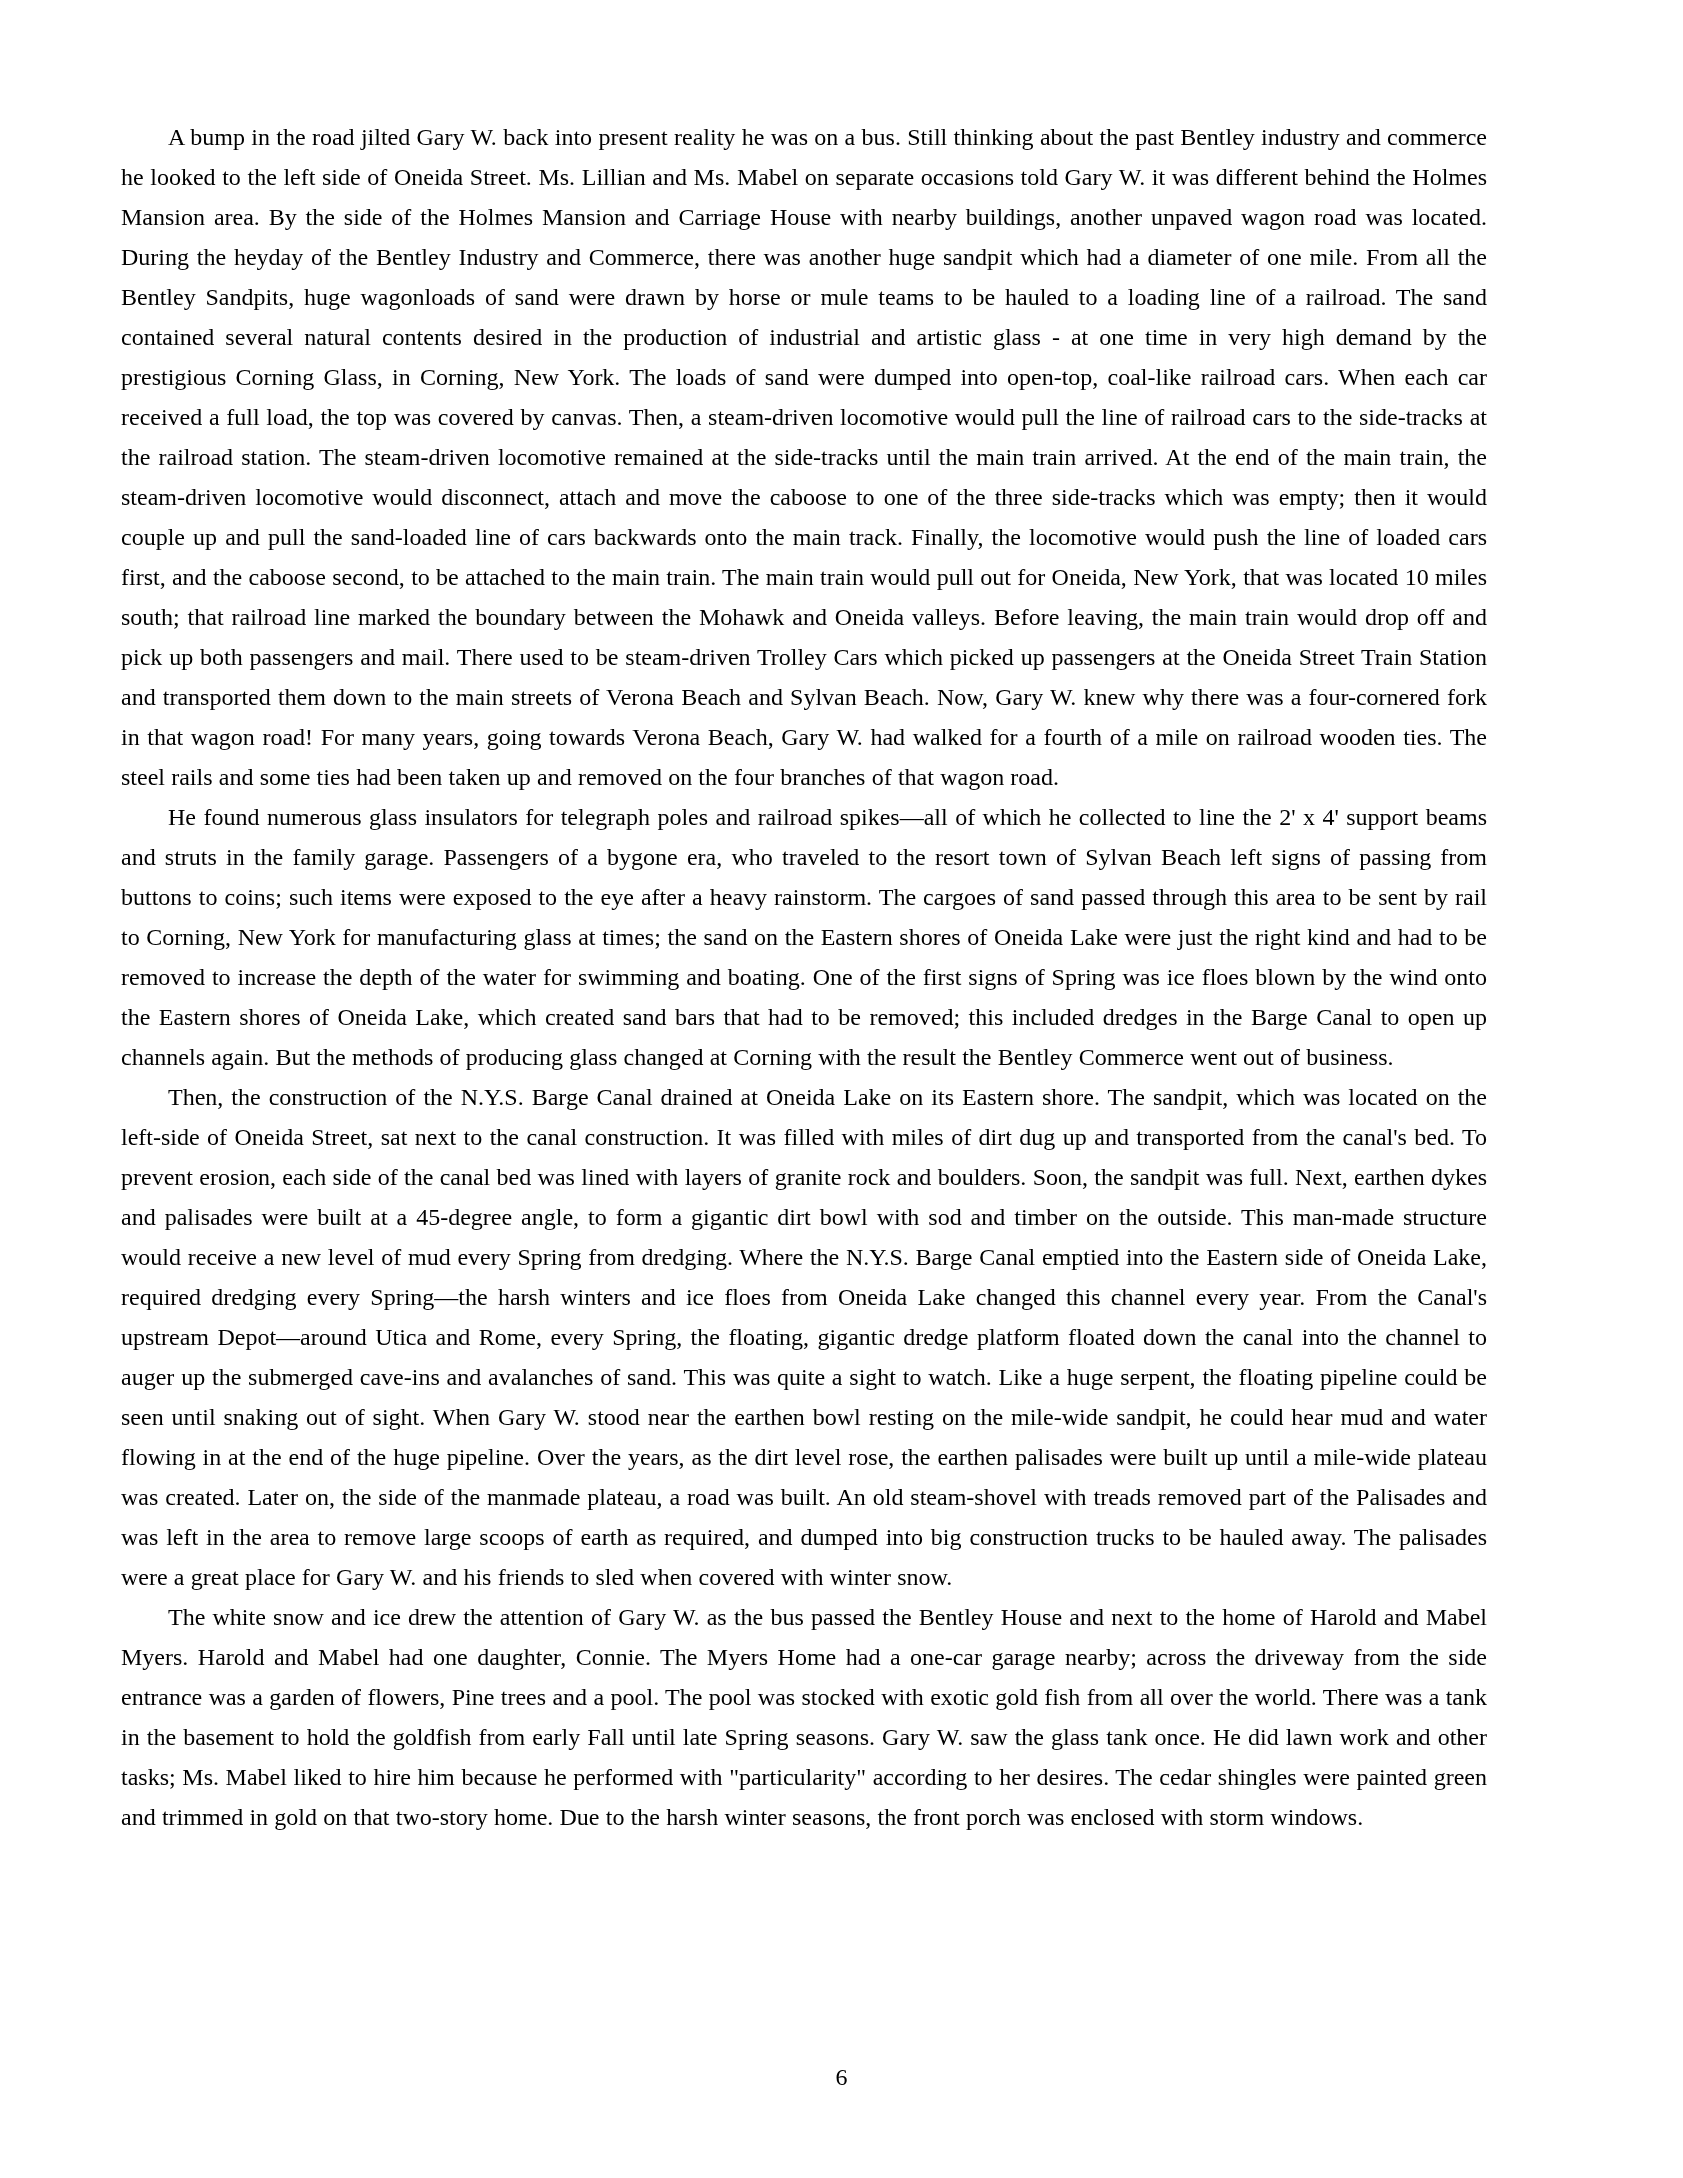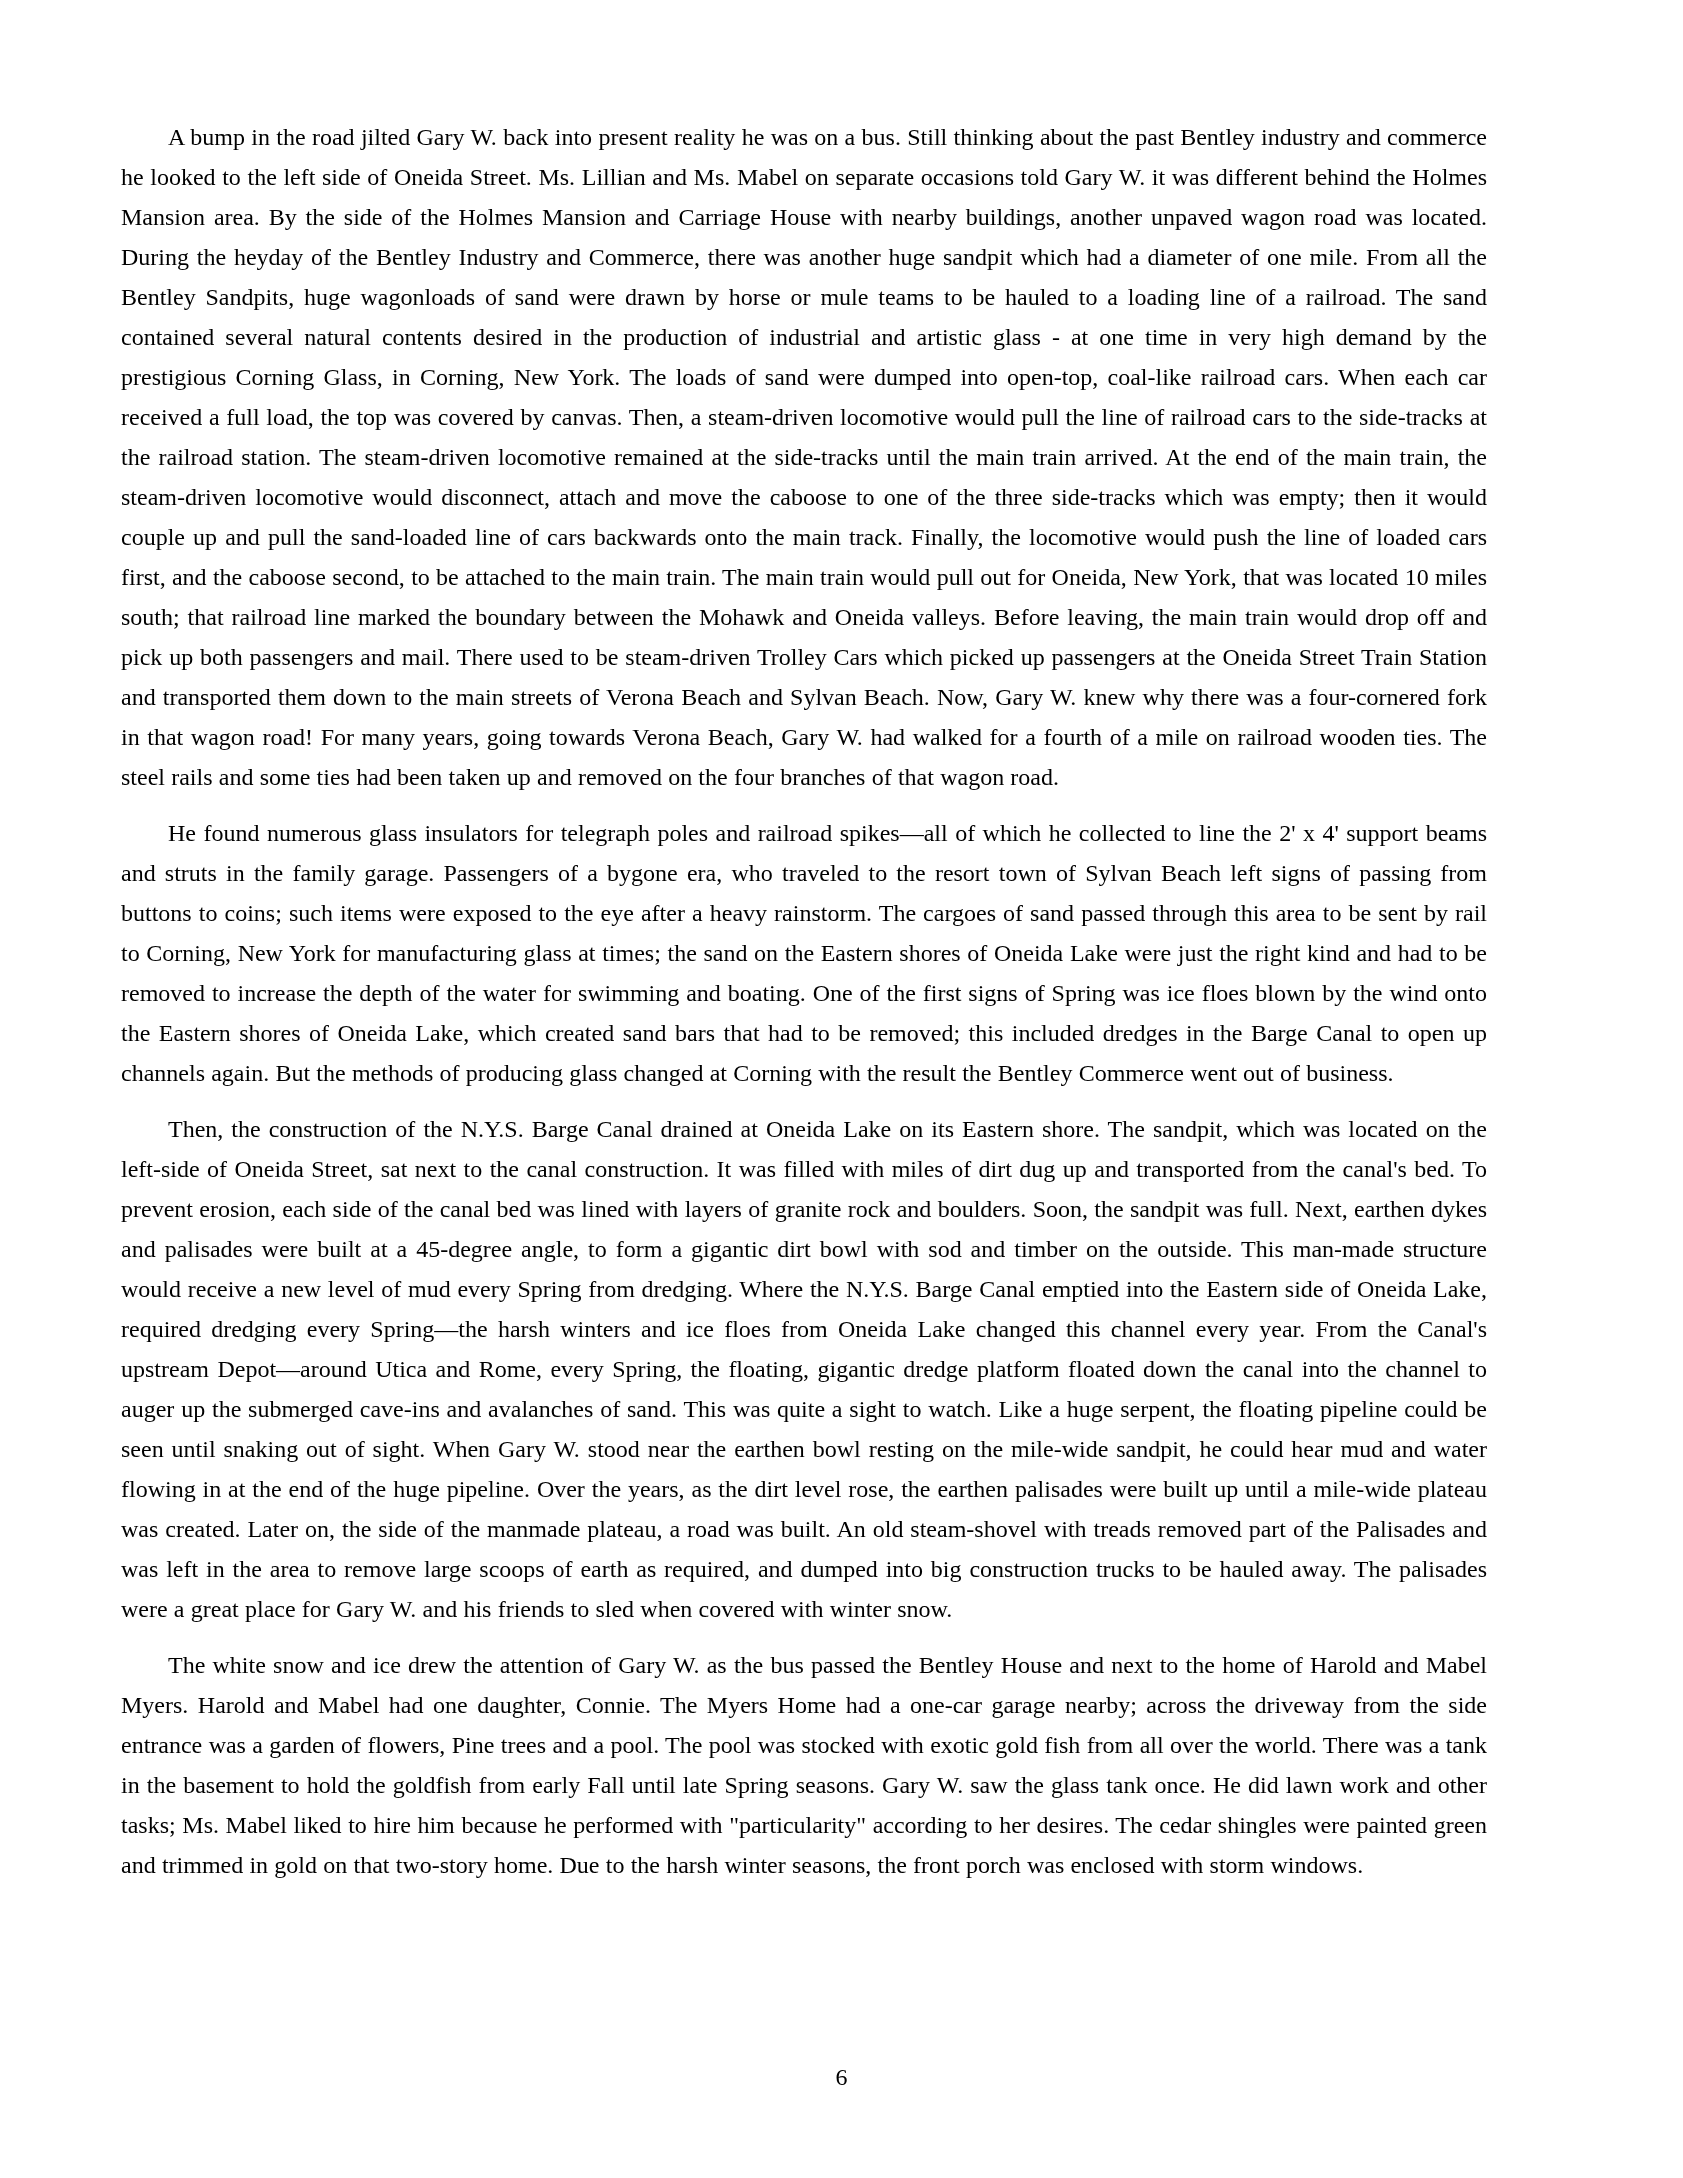--- a/index.html
+++ b/index.html
@@ -28,21 +28,21 @@
     color: #000000;
     text-align: justify;
     text-indent: 47px;
     margin: 0;
     padding: 0;
     hyphens: none;
     -webkit-hyphens: none;
     word-spacing: 0.01em;
   }
   .para + .para {
-    margin-top: 16px;
+    margin-top: 0;
   }
   .folio {
     position: absolute;
     left: 0;
     right: 0;
     top: 2062px;
     text-align: center;
     font-family: "Liberation Serif", "DejaVu Serif", serif;
     font-size: 24px;
     line-height: 30px;

